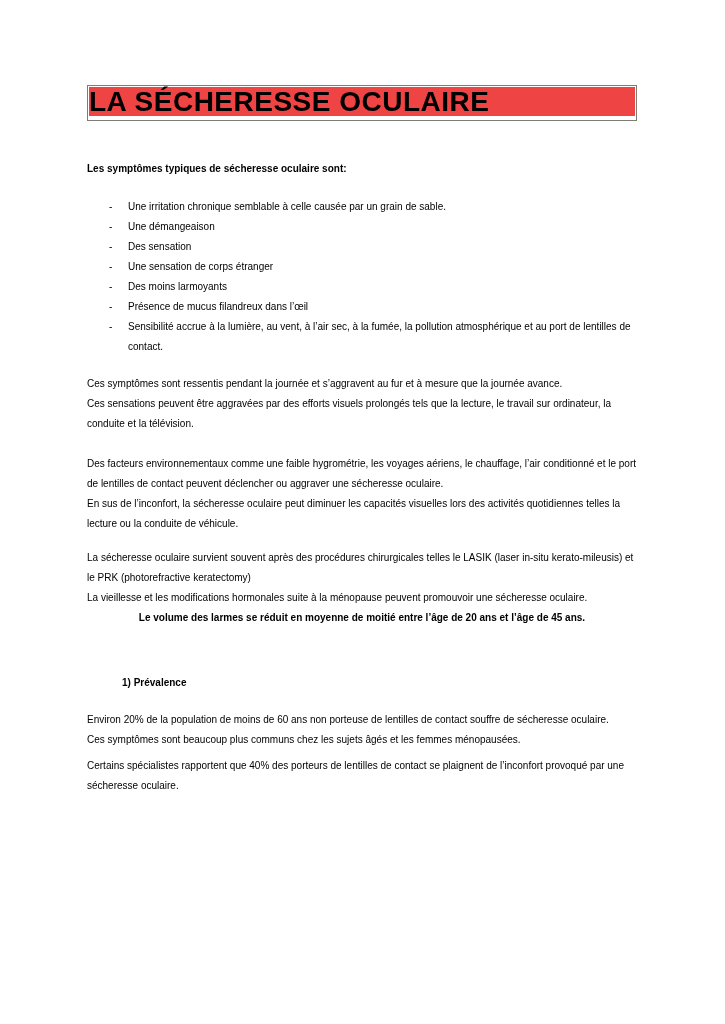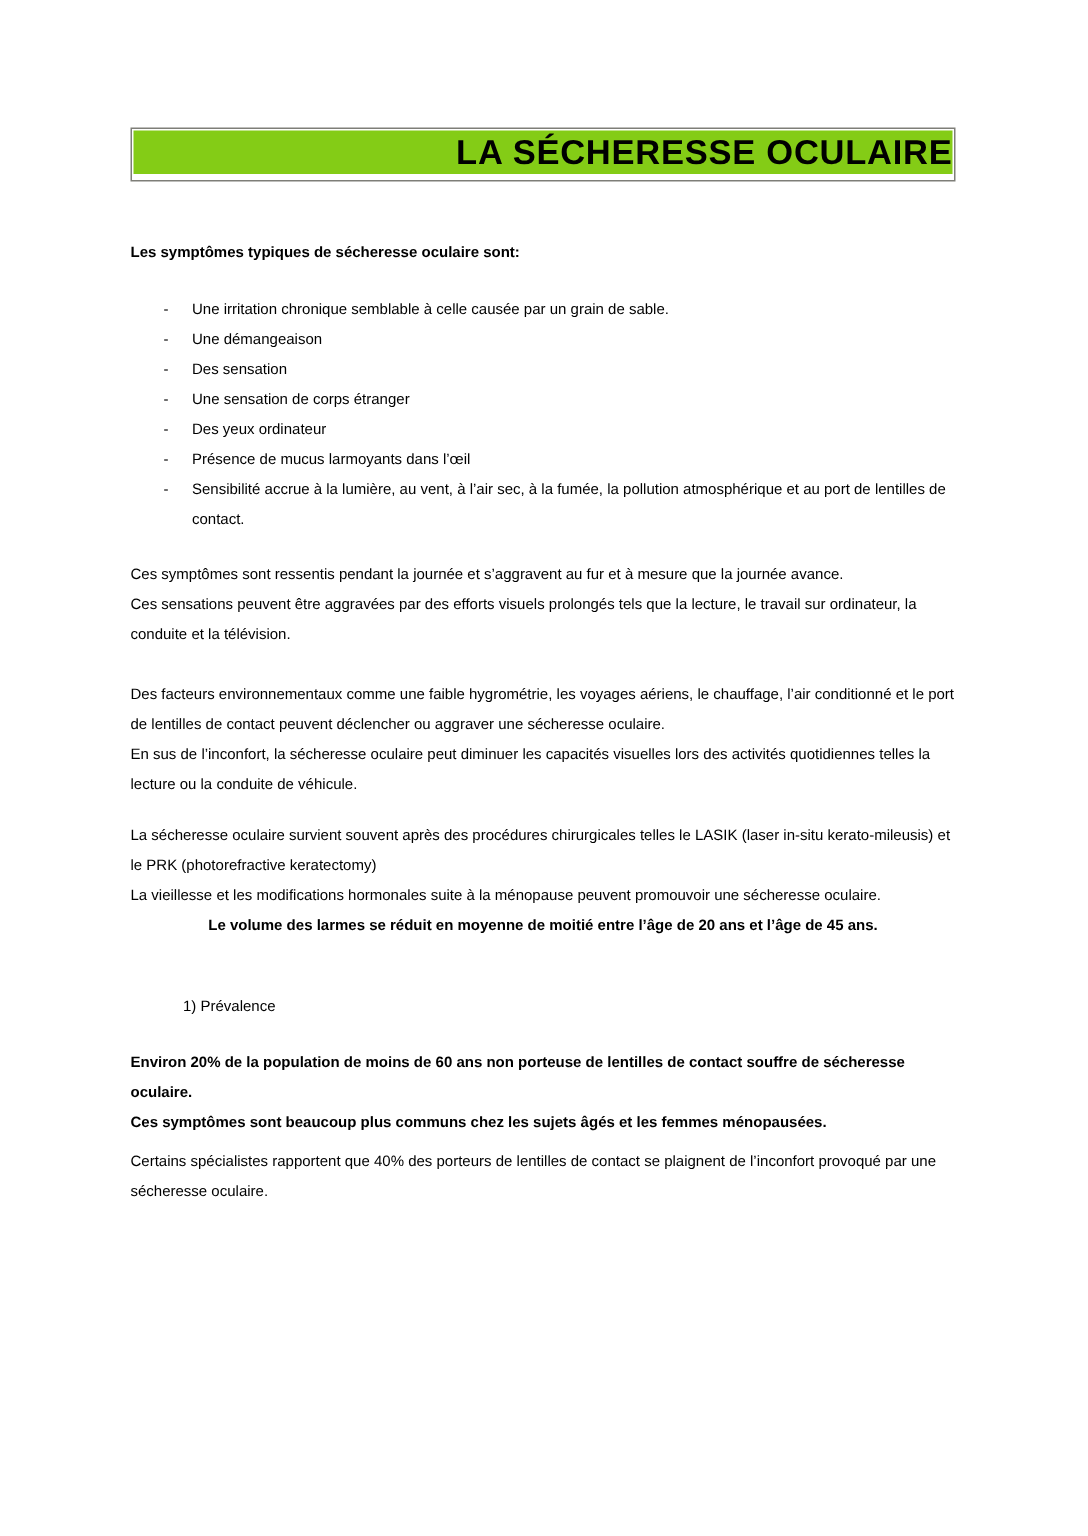--- a/index.html
+++ b/index.html
@@ -22,24 +22,24 @@
     background: #ffffff;
     overflow: hidden;
   }
   
   .title-box {
     border: 1px solid #7e7e78;
     background: #ffffff;
   }
   .title-inner {
     margin: 1px 1px 4px 1px;
-    background: #84cc16;
-    text-align: right;
+    background: #ef4444;
+    text-align: left;
     font-weight: bold;
-    font-size: 23px;
+    font-size: 28px;
     line-height: 29px;
     letter-spacing: 0.5px;
     white-space: nowrap;
   }
   .body-text {
     font-size: 10px;
     line-height: 20px;
   }
   p { margin: 0; }
   .symptoms-heading {
@@ -58,25 +58,25 @@
   ul.symptoms .dash {
     position: absolute;
     left: 22px;
     top: 0;
   }
   .para-daytime       { margin-top: 17px; }
   .para-environment   { margin-top: 20px; }
   .para-surgery       { margin-top: 14px; }
   .bold-statement     { font-weight: bold; text-align: center; }
   .section-heading {
-    margin-top: 34px;
+    margin-top: 45px;
     padding-left: 35px;
-    font-weight: normal;
+    font-weight: bold;
   }
-  .para-prevalence    { margin-top: 17px; font-weight: bold; }
+  .para-prevalence    { margin-top: 17px; }
   .para-specialists   { margin-top: 6px; }
 </style>
 </head>
 <body>
 
 <div class="page">
 
   <div class="title-box">
     <div class="title-inner">LA SÉCHERESSE OCULAIRE</div>
   </div>
@@ -97,25 +97,25 @@
       <li>
         <span class="dash">-</span>
         <span>Des sensation</span>
       </li>
       <li>
         <span class="dash">-</span>
         <span>Une sensation de corps étranger</span>
       </li>
       <li>
         <span class="dash">-</span>
-        <span>Des yeux ordinateur</span>
+        <span>Des moins larmoyants</span>
       </li>
       <li>
         <span class="dash">-</span>
-        <span>Présence de mucus larmoyants dans l’œil</span>
+        <span>Présence de mucus filandreux dans l’œil</span>
       </li>
       <li>
         <span class="dash">-</span>
         <span>Sensibilité accrue à la lumière, au vent, à l’air sec, à la fumée, la pollution atmosphérique et au port de lentilles de contact.</span>
       </li>
     </ul>
 
     <div class="para-daytime">
       <p>Ces symptômes sont ressentis pendant la journée et s’aggravent au fur et à mesure que la journée avance.</p>
       <p>Ces sensations peuvent être aggravées par des efforts visuels prolongés tels que la lecture, le travail sur ordinateur, la conduite et la télévision.</p>

